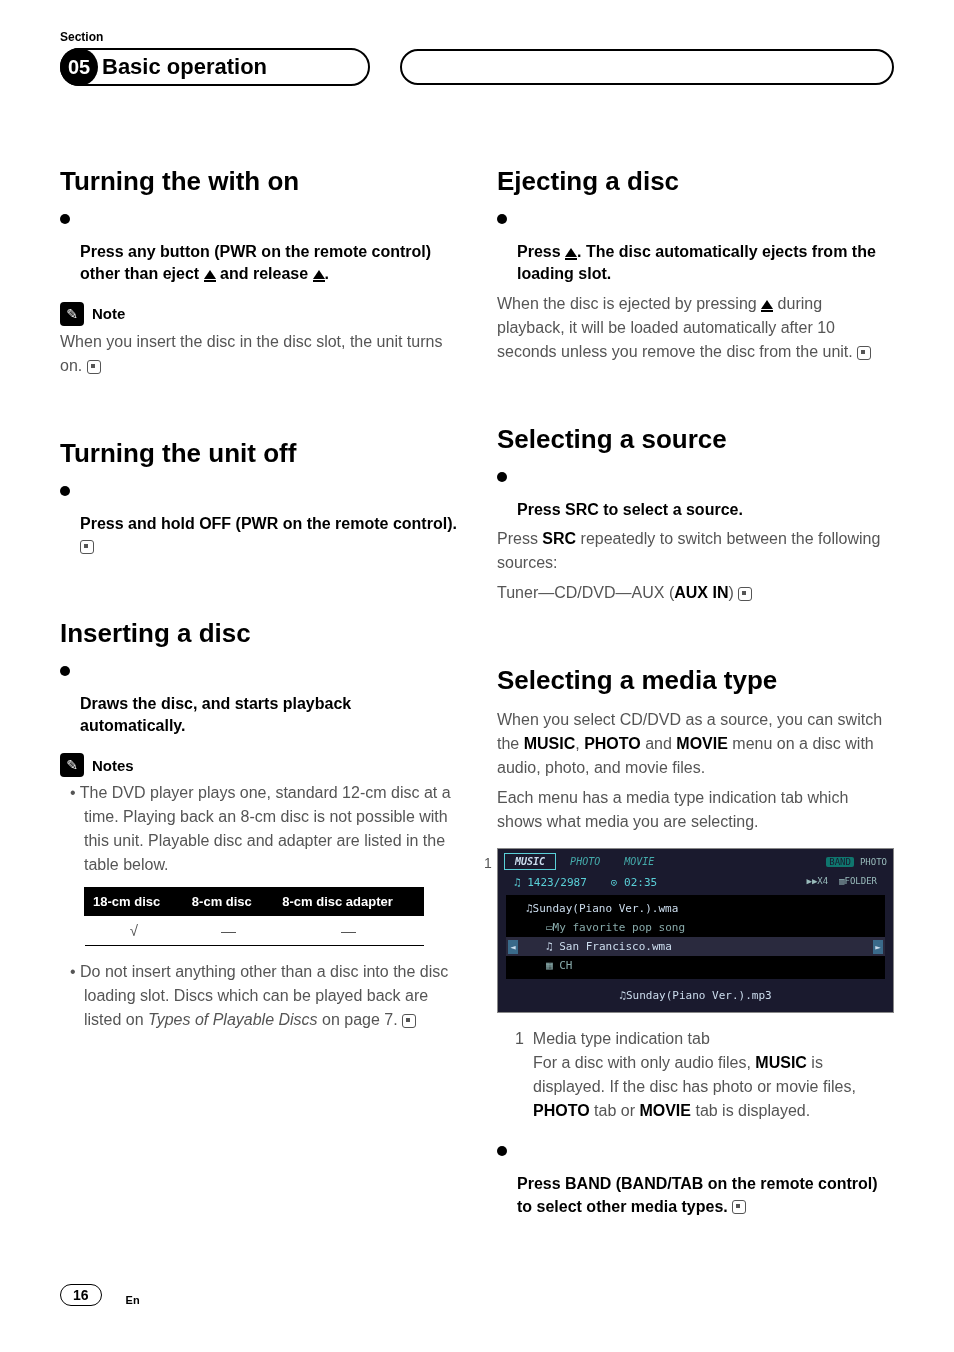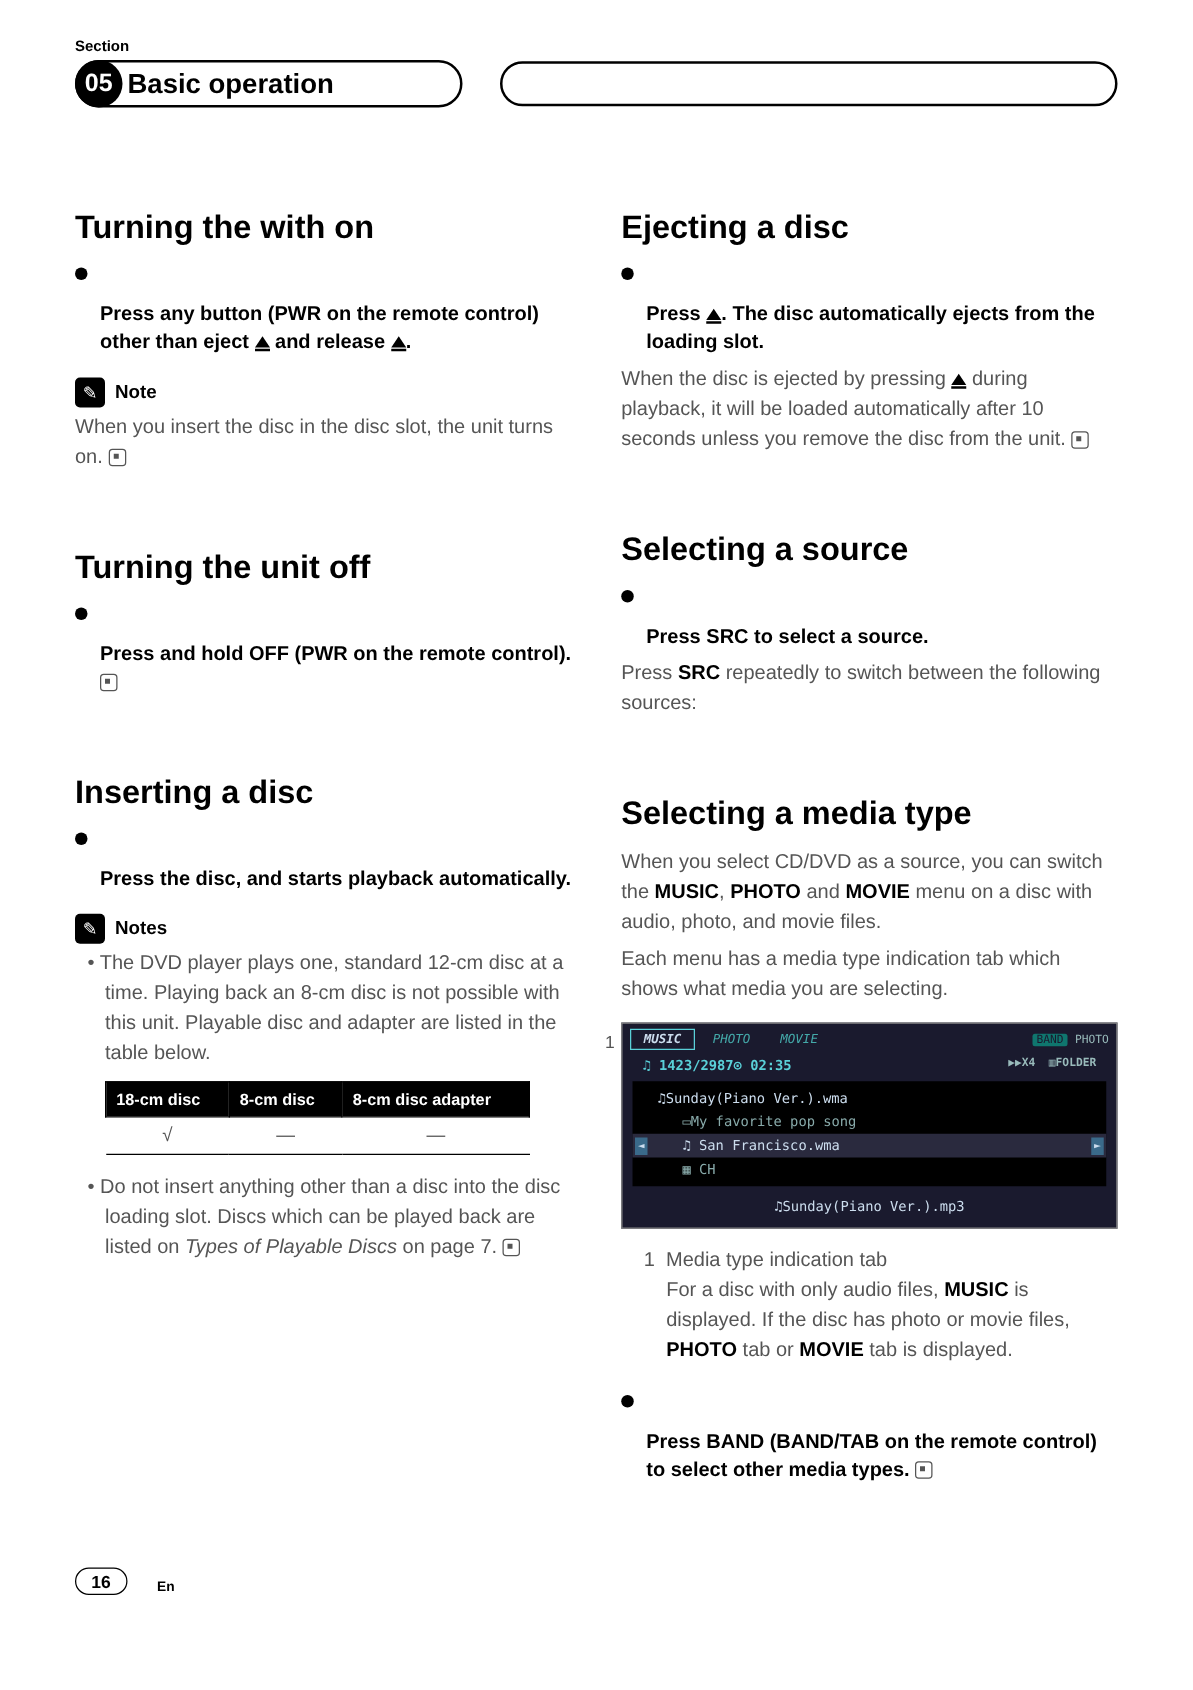--- a/index.html
+++ b/index.html
@@ -232,22 +232,21 @@
     gap:6px;
     align-items:center;
   }
   .screenshot .right-info .band{
     background:#0f766e; color:#1a1a2e; padding:0 3px; border-radius:2px;
   }
   .screenshot .info-line {
     padding: 2px 16px;
     color: #5ad0d8;
     display:flex;
-    gap:0;
-    font-weight:bold;
+    gap:24px;
   }
   .screenshot .info-line .r { margin-left:auto; color:#9bb; font-size:9px;}
   .screenshot .list {
     background: #000;
     margin: 4px 8px;
     padding: 4px 0;
   }
   .screenshot .list-row {
     padding: 3px 20px;
     color: #cde;
@@ -346,21 +345,21 @@
         <div class="bold-text">
           <span>Press and hold OFF (PWR on the remote control).</span> <span class="stop-box"></span>
         </div>
       </div>
 
       <div class="block-gap"></div>
 
       <h2 class="section-h">Inserting a disc</h2>
       <div class="bullet-row">
         <div class="bullet-dot"></div>
-        <div class="bold-text">Press the disc, and starts playback automatically.</div>
+        <div class="bold-text">Draws the disc, and starts playback automatically.</div>
       </div>
       <div class="note-row">
         <div class="note-icon">✎</div>
         <div class="note-label">Notes</div>
       </div>
       <div class="small-bullet">• The DVD player plays one, standard 12-cm disc at a time. Playing back an 8-cm disc is not possible with this unit. Playable disc and adapter are listed in the table below.</div>
 
       <table class="disc-table">
         <tbody>
             <tr>
@@ -398,20 +397,23 @@
       <div class="block-gap"></div>
 
       <h2 class="section-h">Selecting a source</h2>
       <div class="bullet-row">
         <div class="bullet-dot"></div>
         <div class="bold-text">Press SRC to select a source.</div>
       </div>
       <p class="body-text">
         <span>Press </span><b style="color:#000">SRC</b><span> repeatedly to switch between the following sources:</span>
       </p>
+      <p class="body-text">
+        <span>Tuner—CD/DVD—AUX (</span><b style="color:#000">AUX IN</b><span>)</span> <span class="stop-box"></span>
+      </p>
 
       <div class="block-gap"></div>
 
       <h2 class="section-h">Selecting a media type</h2>
       <p class="body-text">
         <span>When you select CD/DVD as a source, you can switch the </span><b style="color:#000">MUSIC</b><span>, </span><b style="color:#000">PHOTO</b><span> and </span><b style="color:#000">MOVIE</b><span> menu on a disc with audio, photo, and movie files.</span>
       </p>
       <p class="body-text">Each menu has a media type indication tab which shows what media you are selecting.</p>
 
       <div class="screenshot">

